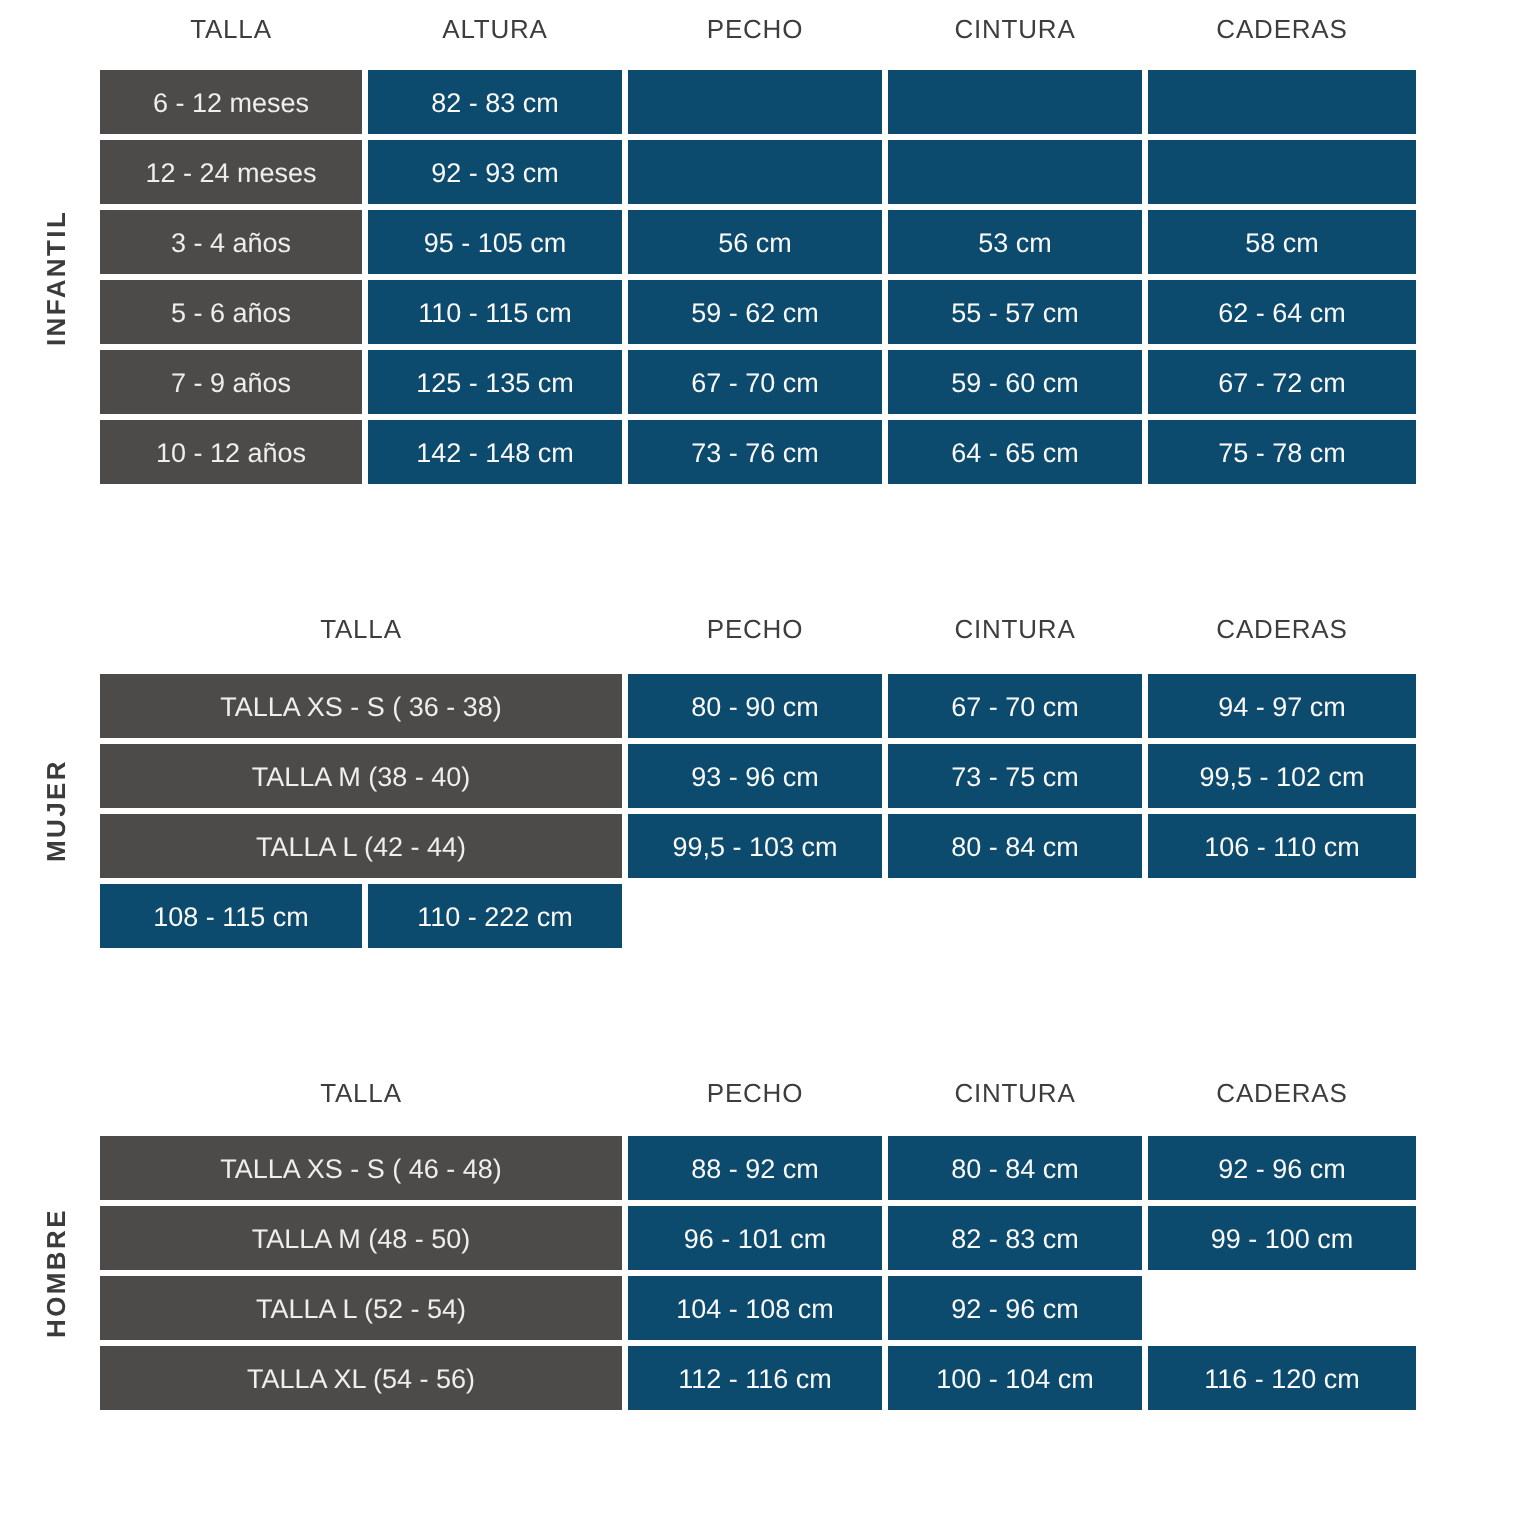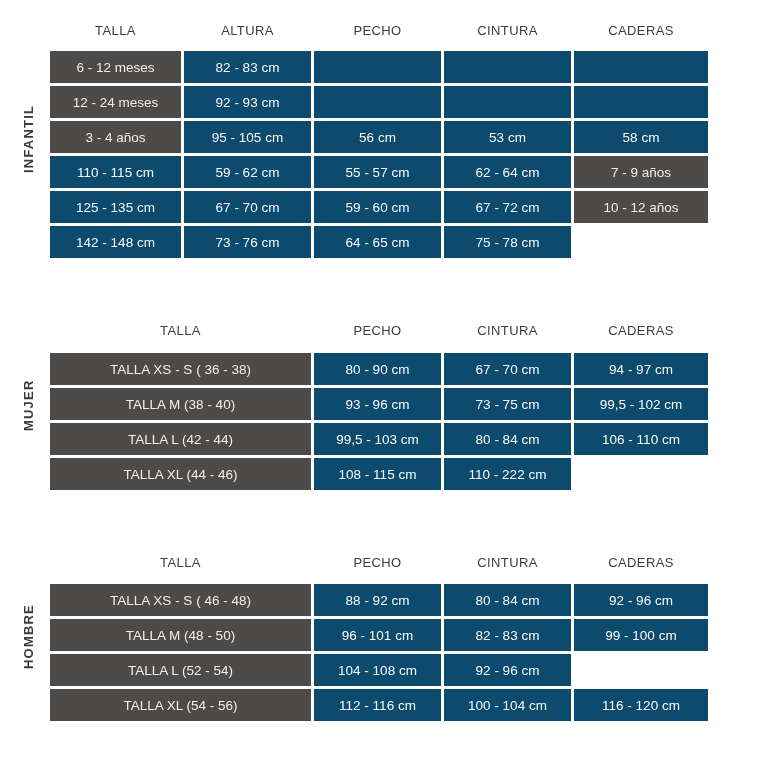--- a/index.html
+++ b/index.html
@@ -24,21 +24,20 @@
   .sec0 { top: 5px; }
   .sec1 { top: 305px; }
   .sec2 { top: 537px; }
 
   .headers {
     display: grid;
     grid-template-columns: 131px 127px 127px 127px 134px;
     column-gap: 3px;
     height: 18px;
     align-items: center;
-    margin-top: 16px;
   }
   .sec0 .headers { margin-bottom: 12px; }
   .sec1 .headers { margin-bottom: 14px; }
   .sec2 .headers { margin-bottom: 13px; }
 
   .header-cell {
     text-align: center;
     font-size: 13px;
     letter-spacing: 0.4px;
     color: #3d3d3d;
@@ -110,20 +109,21 @@
       <div class="cell cell-dark">12 - 24 meses</div>
       <div class="cell cell-light">92 - 93 cm</div>
       <div class="cell cell-light"></div>
       <div class="cell cell-light"></div>
       <div class="cell cell-light"></div>
       <div class="cell cell-dark">3 - 4 años</div>
       <div class="cell cell-light">95 - 105 cm</div>
       <div class="cell cell-light">56 cm</div>
       <div class="cell cell-light">53 cm</div>
       <div class="cell cell-light">58 cm</div>
+      <div class="cell cell-dark">5 - 6 años</div>
       <div class="cell cell-light">110 - 115 cm</div>
       <div class="cell cell-light">59 - 62 cm</div>
       <div class="cell cell-light">55 - 57 cm</div>
       <div class="cell cell-light">62 - 64 cm</div>
       <div class="cell cell-dark">7 - 9 años</div>
       <div class="cell cell-light">125 - 135 cm</div>
       <div class="cell cell-light">67 - 70 cm</div>
       <div class="cell cell-light">59 - 60 cm</div>
       <div class="cell cell-light">67 - 72 cm</div>
       <div class="cell cell-dark">10 - 12 años</div>
@@ -148,21 +148,20 @@
       <div class="cell cell-light">67 - 70 cm</div>
       <div class="cell cell-light">94 - 97 cm</div>
       <div class="cell cell-dark span2">TALLA M (38 - 40)</div>
       <div class="cell cell-light">93 - 96 cm</div>
       <div class="cell cell-light">73 - 75 cm</div>
       <div class="cell cell-light">99,5 - 102 cm</div>
       <div class="cell cell-dark span2">TALLA L (42 - 44)</div>
       <div class="cell cell-light">99,5 - 103 cm</div>
       <div class="cell cell-light">80 - 84 cm</div>
       <div class="cell cell-light">106 - 110 cm</div>
-      <div class="cell cell-dark span2">TALLA XL (44 - 46)</div>
       <div class="cell cell-light">108 - 115 cm</div>
       <div class="cell cell-light">110 - 222 cm</div>
     </div>
 </section>
 
 <section class="size-table sec2">
   <div class="side-label">HOMBRE</div>
   <div class="headers">
       <div class="header-cell span2">TALLA</div>
       <div class="header-cell">PECHO</div>

